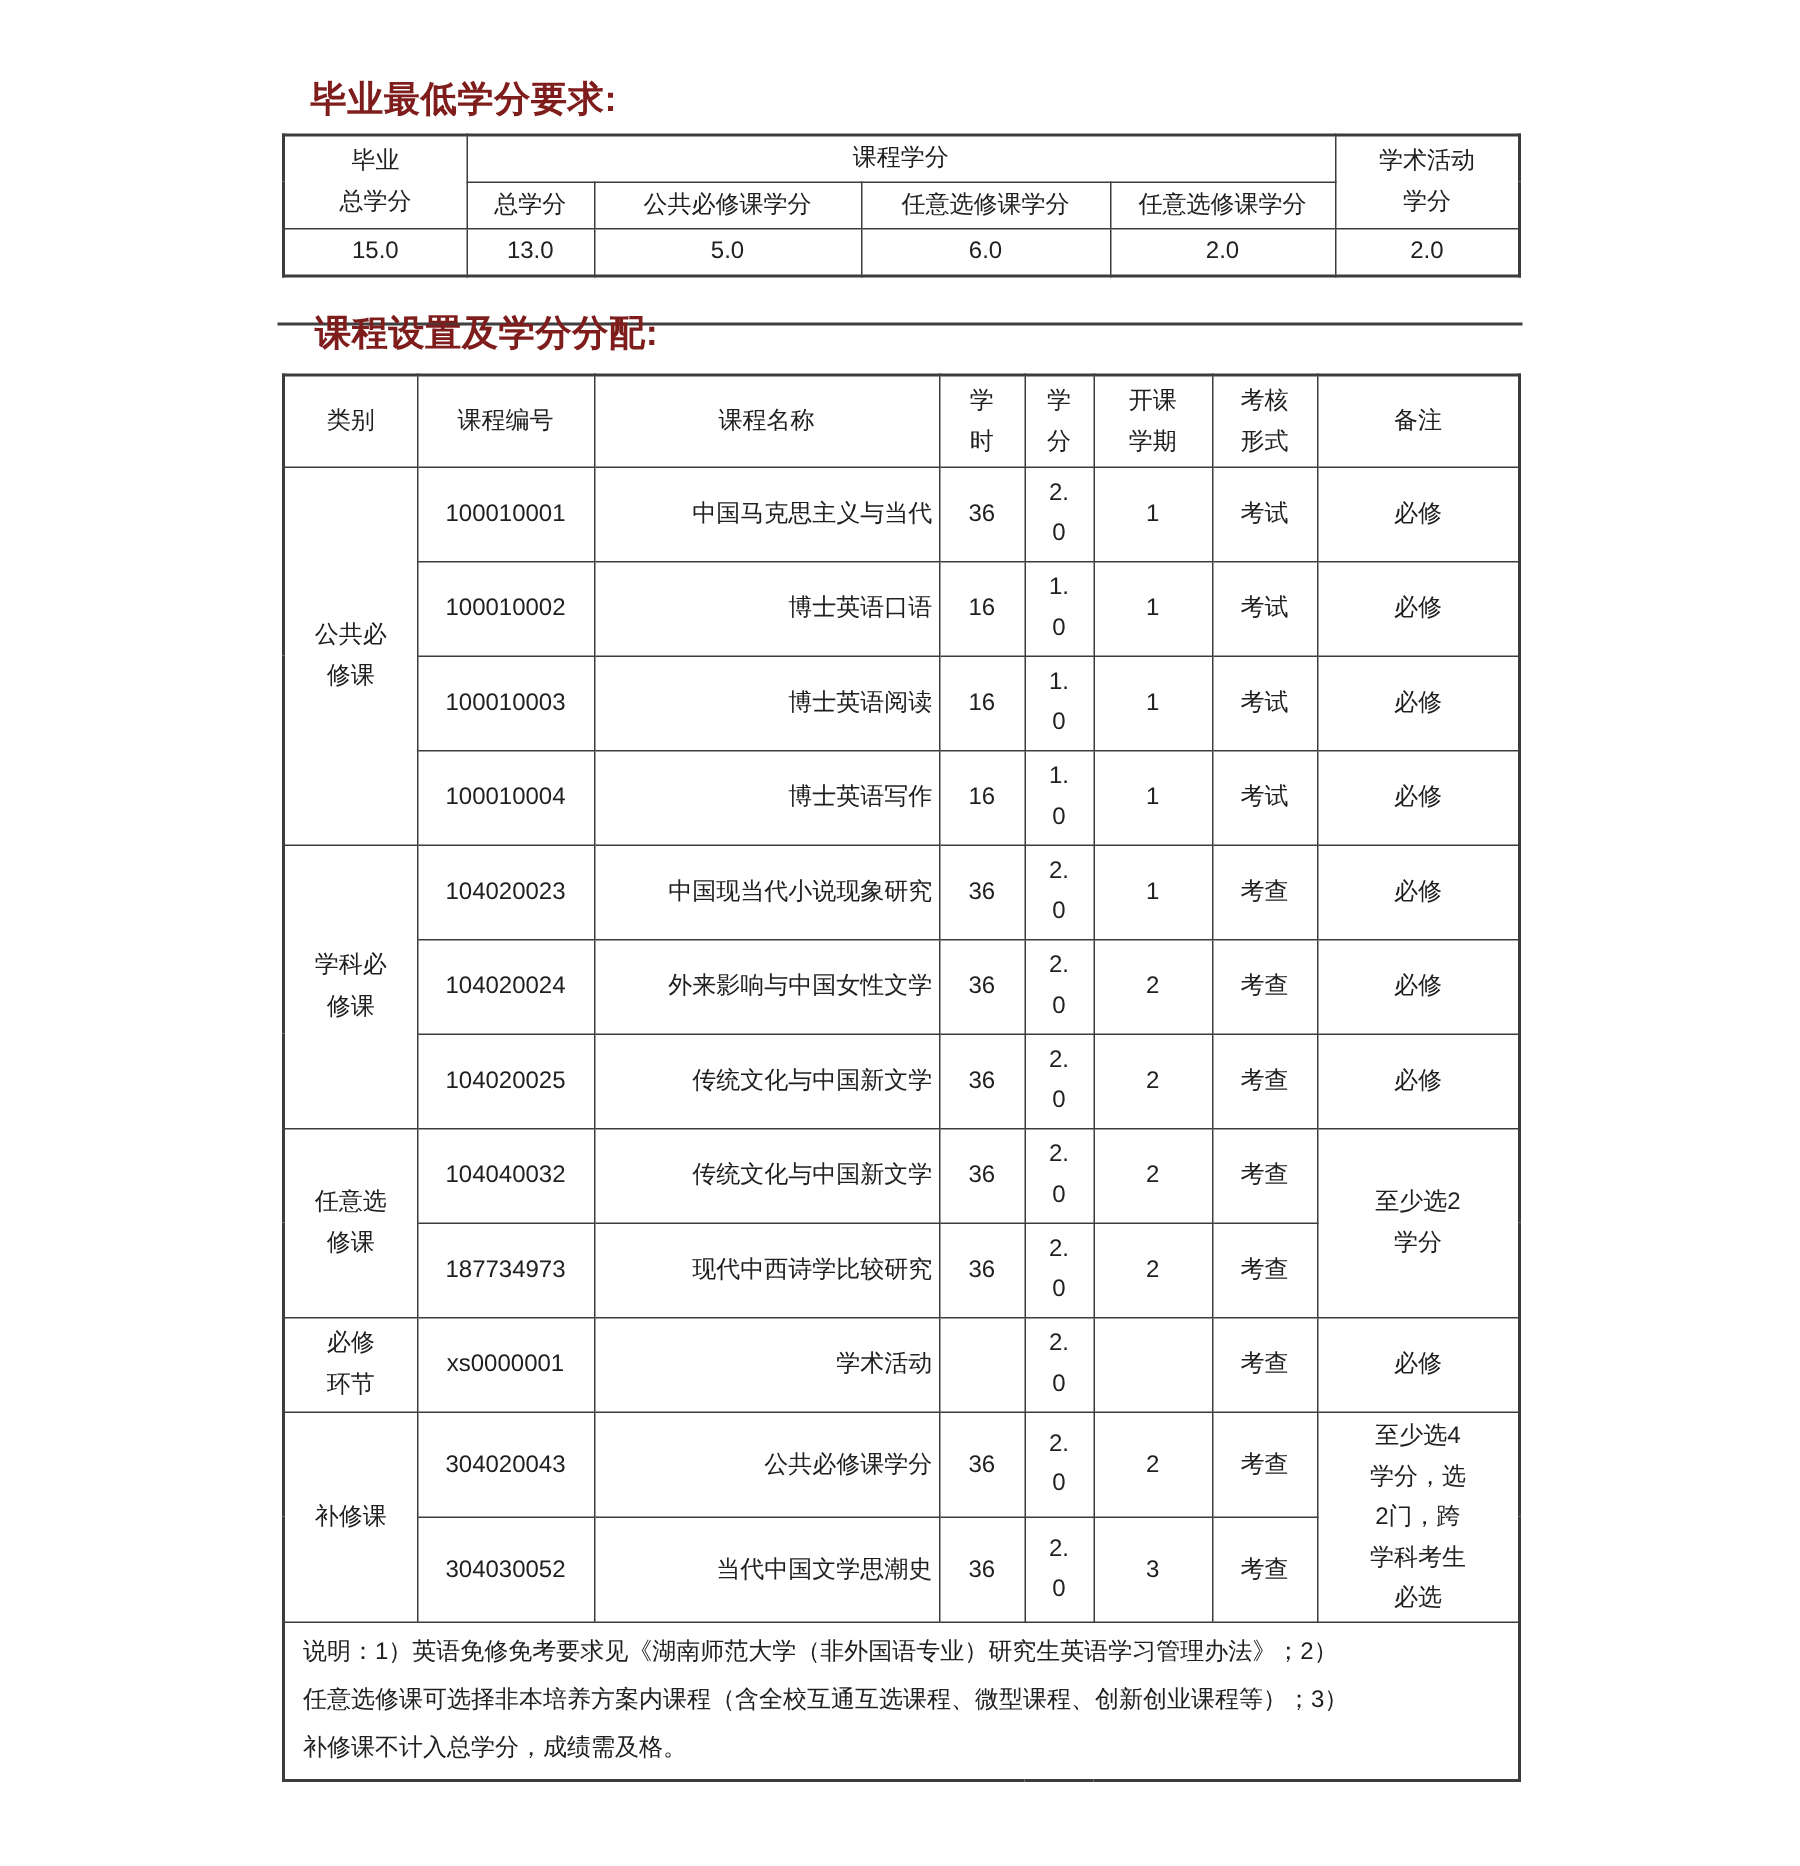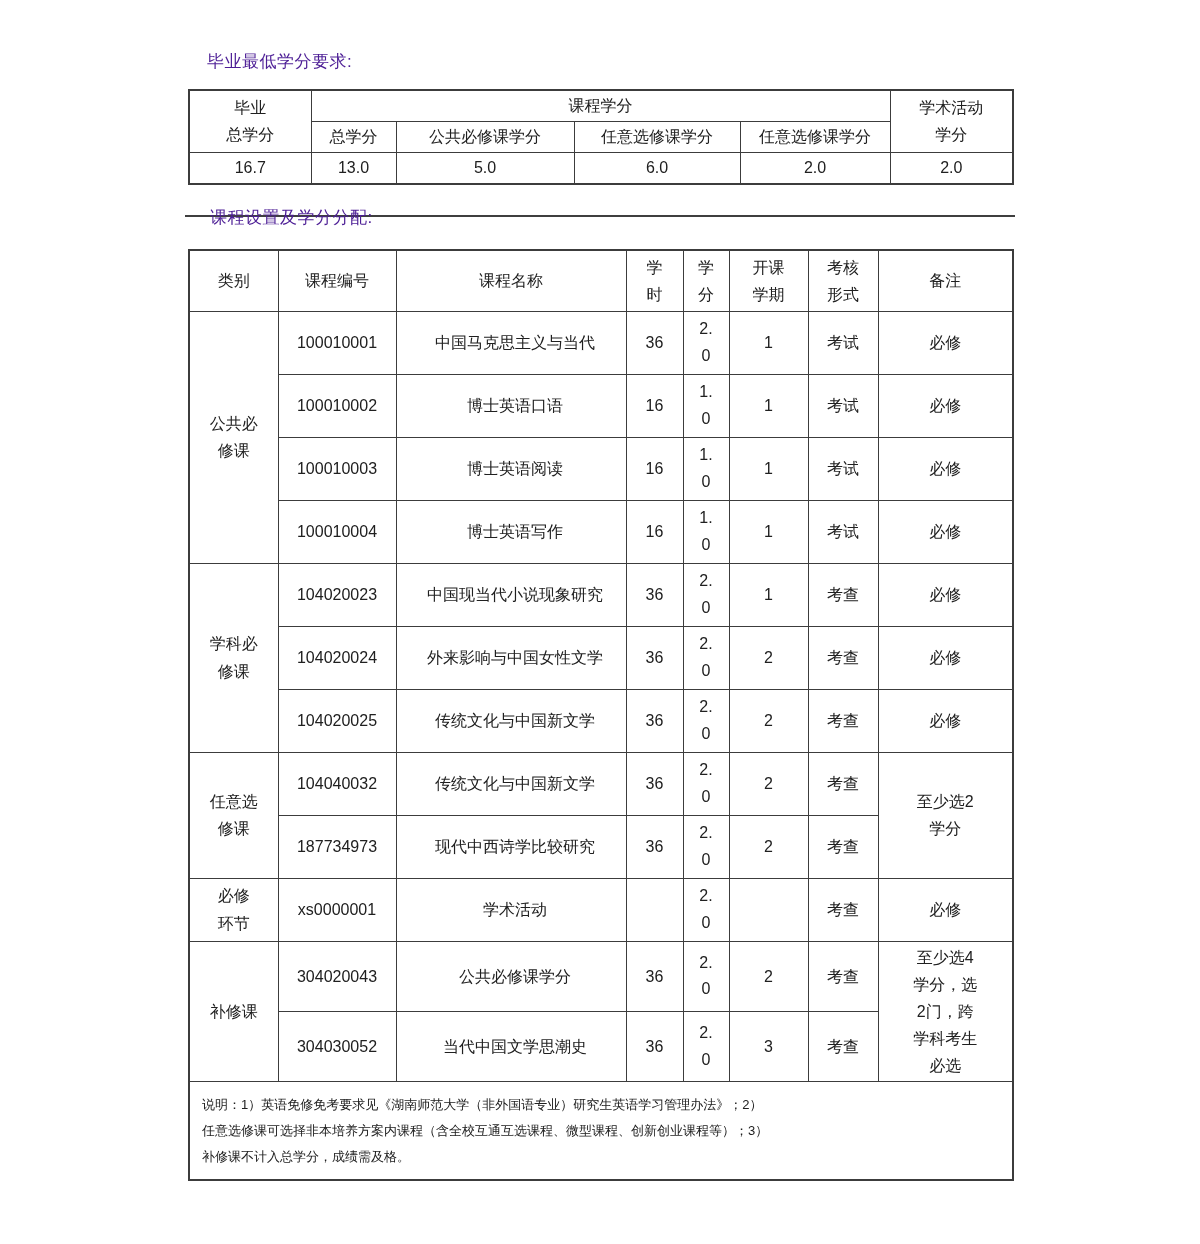--- a/index.html
+++ b/index.html
@@ -5,23 +5,23 @@
   html, body { margin: 0; padding: 0; }
   body {
     width: 1200px; height: 1244px;
     background: #ffffff;
     font-family: "Liberation Sans", sans-serif;
     color: #202020;
     position: relative;
   }
   .abs { position: absolute; }
   .sec-title {
-    font-size: 17px;
-    font-weight: 400;
-    color: #4c1d95;
+    font-size: 24px;
+    font-weight: 700;
+    color: #7f1d1d;
     letter-spacing: 0.5px;
   }
   .divider {
     background: #3f3f3f;
     height: 2px;
   }
   table {
     border-collapse: collapse;
     table-layout: fixed;
     border: 2px solid #3c3c3c;
@@ -29,35 +29,35 @@
   td {
     border: 1px solid #3c3c3c;
     text-align: center;
     vertical-align: middle;
     font-size: 16px;
     padding: 1px 4px;
     overflow: hidden;
     line-height: 1.7;
   }
   .pre { white-space: pre-line; margin-top: 30px; }
-  .name-cell { text-align: center; padding-left: 12px; }
+  .name-cell { text-align: right; padding-left: 12px; }
   .credit-val {
     display: inline-block;
     max-width: 22px;
     word-break: break-all;
     line-height: 1.65;
     vertical-align: middle;
     text-align: center;
   }
   .remark-merged { padding: 2px 33px; }
   .note-cell {
     text-align: left;
     padding: 4px 12px;
     line-height: 2.0;
-    font-size: 13px;
+    font-size: 16px;
     white-space: pre-line;
   }
 </style>
 </head>
 <body>
 
 <div class="abs sec-title" style="left:207px; top:50px;">毕业最低学分要求:</div>
 
 <div class="abs" style="left:188px; top:89px;">
   <table style="width:824px;">
@@ -77,21 +77,21 @@
         <td rowspan="2" class="pre">学术活动
 学分</td>
       </tr>
       <tr style="height:31px">
         <td>总学分</td>
         <td>公共必修课学分</td>
         <td>任意选修课学分</td>
         <td>任意选修课学分</td>
       </tr>
       <tr style="height:32px">
-        <td>16.7</td>
+        <td>15.0</td>
         <td>13.0</td>
         <td>5.0</td>
         <td>6.0</td>
         <td>2.0</td>
         <td>2.0</td>
       </tr>
     </tbody>
   </table>
 </div>
 

